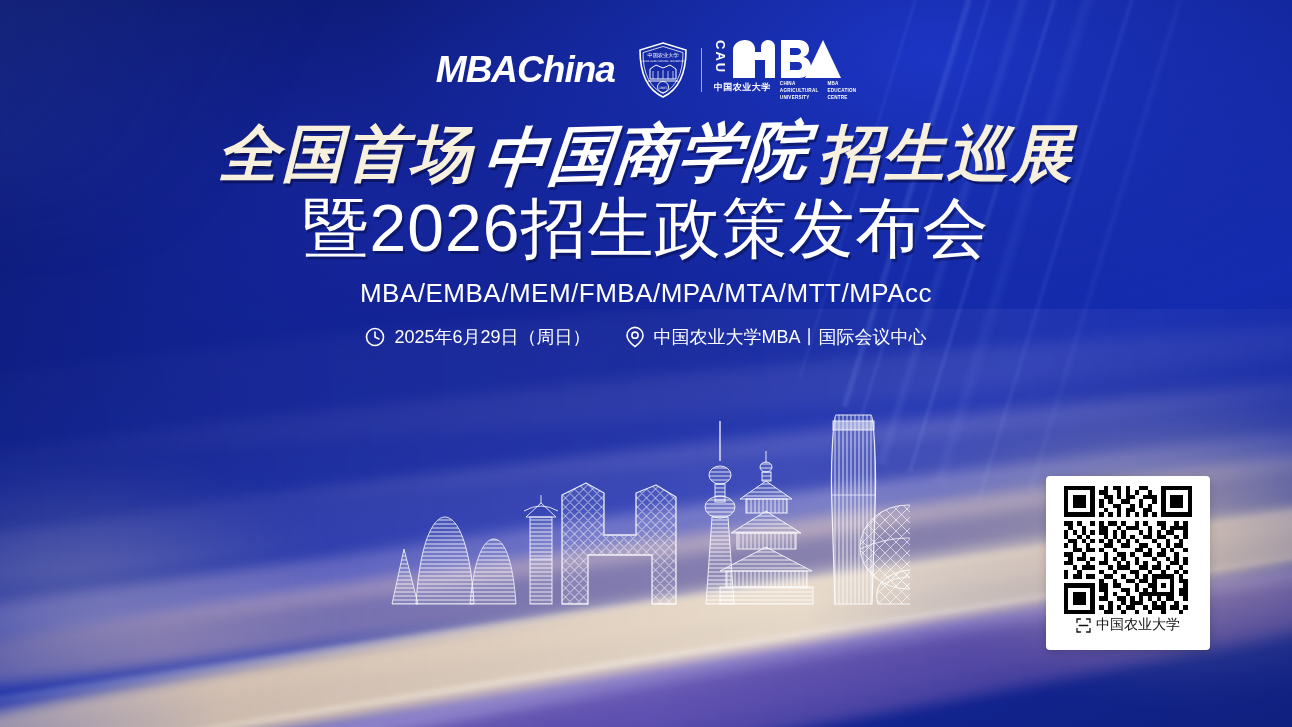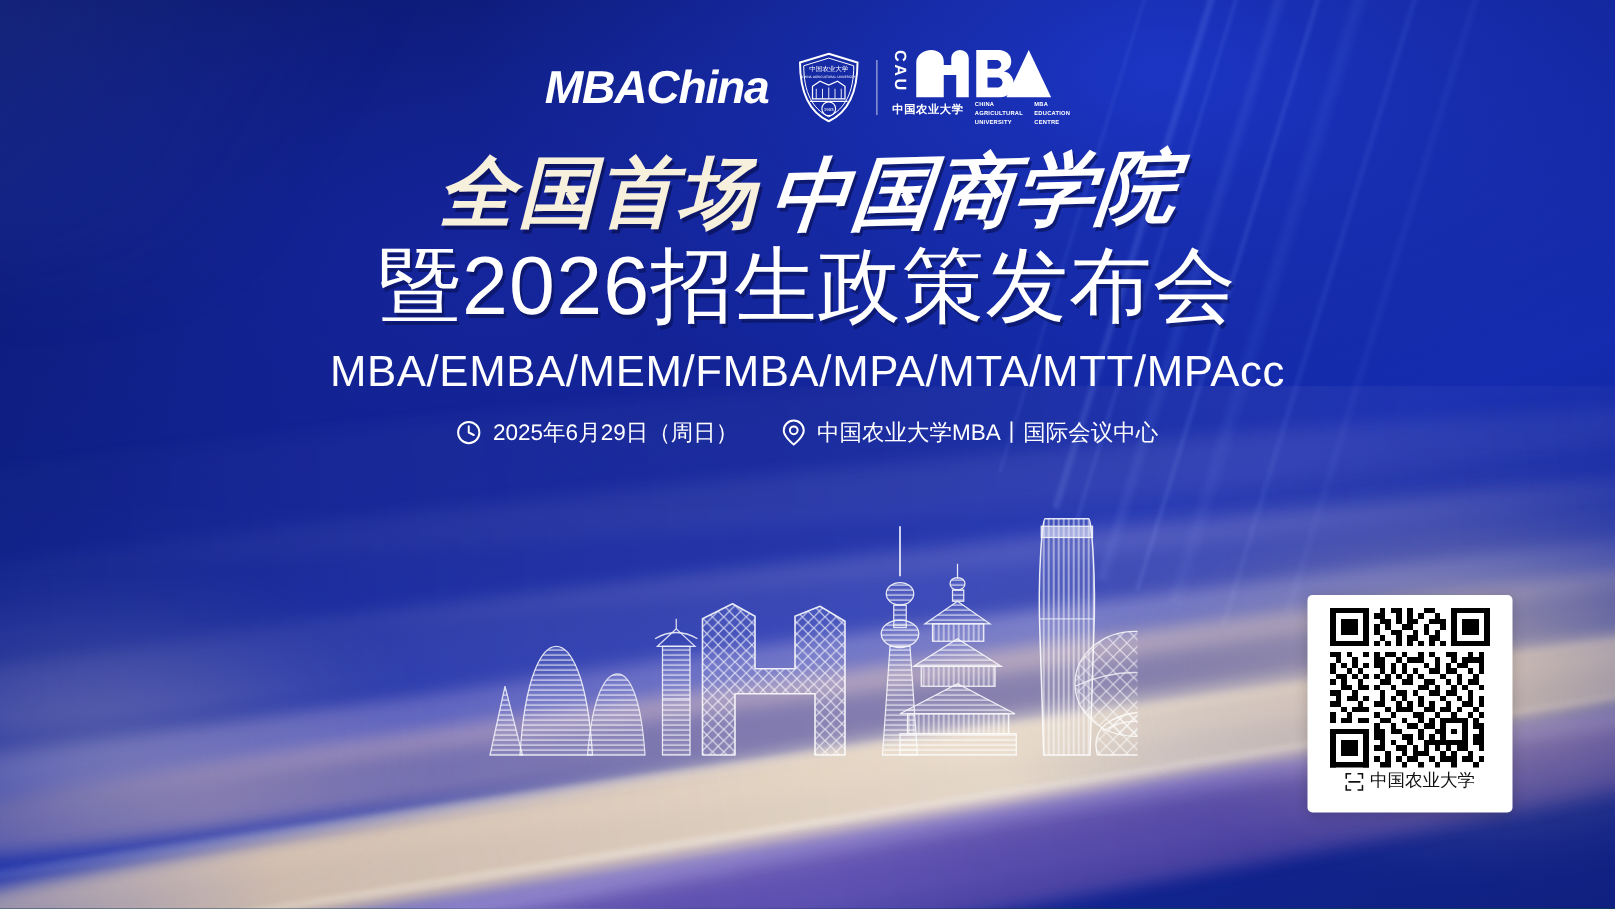--- a/index.html
+++ b/index.html
@@ -6,21 +6,21 @@
   * { margin:0; padding:0; box-sizing:border-box; }
   html,body { background:#000; }
   body {
     font-family:"Liberation Sans","DejaVu Sans",sans-serif;
   }
   .banner {
     position:relative;
     width:1292px;
     height:727px;
     overflow:hidden;
-    background:#0f766e;
+    background:#a16207;
   }
 
   
   .bg-base{
     position:absolute; inset:0;
     background:
       radial-gradient(ellipse 900px 500px at 72% 8%,  #1c35c4 0%, rgba(28,53,196,0) 62%),
       radial-gradient(ellipse 700px 460px at 30% 30%, #15259c 0%, rgba(21,37,156,0) 70%),
       linear-gradient(160deg,#0a1560 0%,#0e1f86 35%,#142bae 62%,#10207f 100%);
   }
@@ -105,40 +105,40 @@
 
   
   .headline{
     position:absolute; left:0; right:0; top:120px; text-align:center;
   }
   .line1{
     font-size:62px; font-weight:bold; font-style:italic;
     color:#F7F0DC; letter-spacing:2px; line-height:1.05;
     white-space:nowrap;
     text-shadow:2px 3px 0 rgba(5,10,60,.55);
-    display:flex; align-items:flex-end; justify-content:center; gap:10px;
+    display:flex; align-items:center; justify-content:center; gap:10px;
   }
   .brush{
     font-family:"DejaVu Serif",serif;
     font-style:italic; font-weight:bold;
     font-size:64px; color:#FFFFFF;
     transform:skewX(-7deg) rotate(-1.5deg);
     letter-spacing:1px;
     text-shadow:2px 3px 0 rgba(5,10,60,.5);
   }
   .line2{
     margin-top:6px;
     font-size:66px; font-weight:normal;
     color:#FFFFFF; letter-spacing:1px; line-height:1.08;
     white-space:nowrap;
     text-shadow:2px 3px 0 rgba(5,10,60,.45);
   }
   .line3{
     margin-top:14px;
-    font-size:35px; color:#FFFFFF; letter-spacing:.5px;
+    font-size:26px; color:#FFFFFF; letter-spacing:.5px;
     font-weight:400; white-space:nowrap;
   }
   .meta{
     margin-top:16px;
     display:flex; align-items:center; justify-content:center; gap:34px;
     color:#FFFFFF; font-size:18px; white-space:nowrap;
   }
   .meta-item{ display:flex; align-items:center; gap:9px; }
   .meta-item svg{ display:block; }
 
@@ -301,20 +301,21 @@
 CENTRE</span>
         </div>
       </div>
     </div>
   </div>
 
   <div class="headline">
     <div class="line1">
       <span>全国首场</span>
       <span class="brush">中国商学院</span>
+      <span>招生巡展</span>
     </div>
     <div class="line2">暨2026招生政策发布会</div>
     <div class="line3">MBA/EMBA/MEM/FMBA/MPA/MTA/MTT/MPAcc</div>
 
     <div class="meta">
       <div class="meta-item">
         <svg width="20" height="20" viewBox="0 0 20 20" xmlns="http://www.w3.org/2000/svg">
           <circle cx="10" cy="10" r="8.5" fill="none" stroke="#ffffff" stroke-width="1.6"></circle>
           <path d="M10 5 L10 10 L14 12" fill="none" stroke="#ffffff" stroke-width="1.6" stroke-linecap="round" stroke-linejoin="round"></path>
         </svg>

